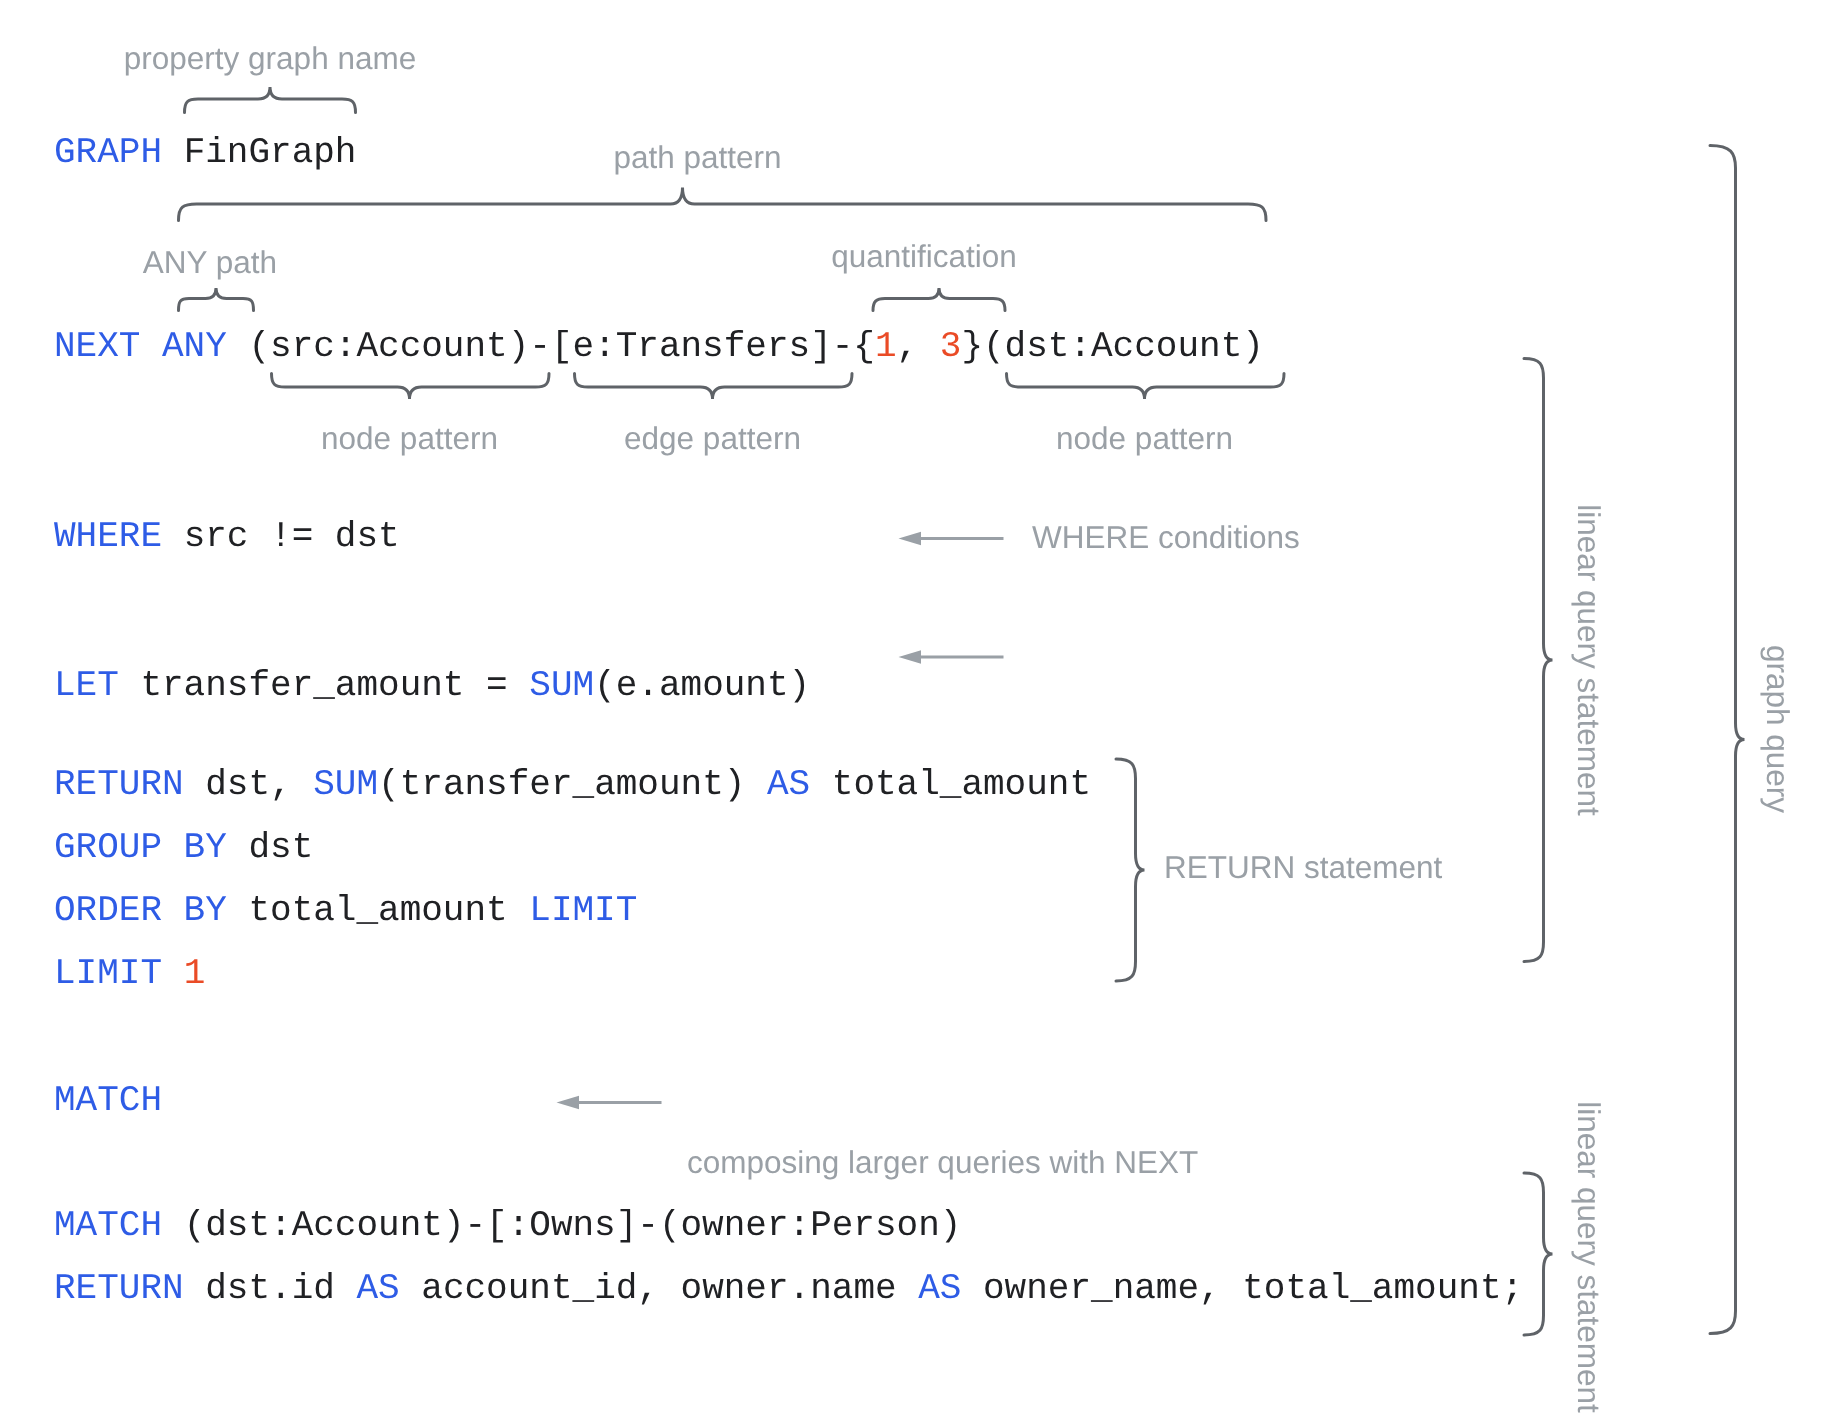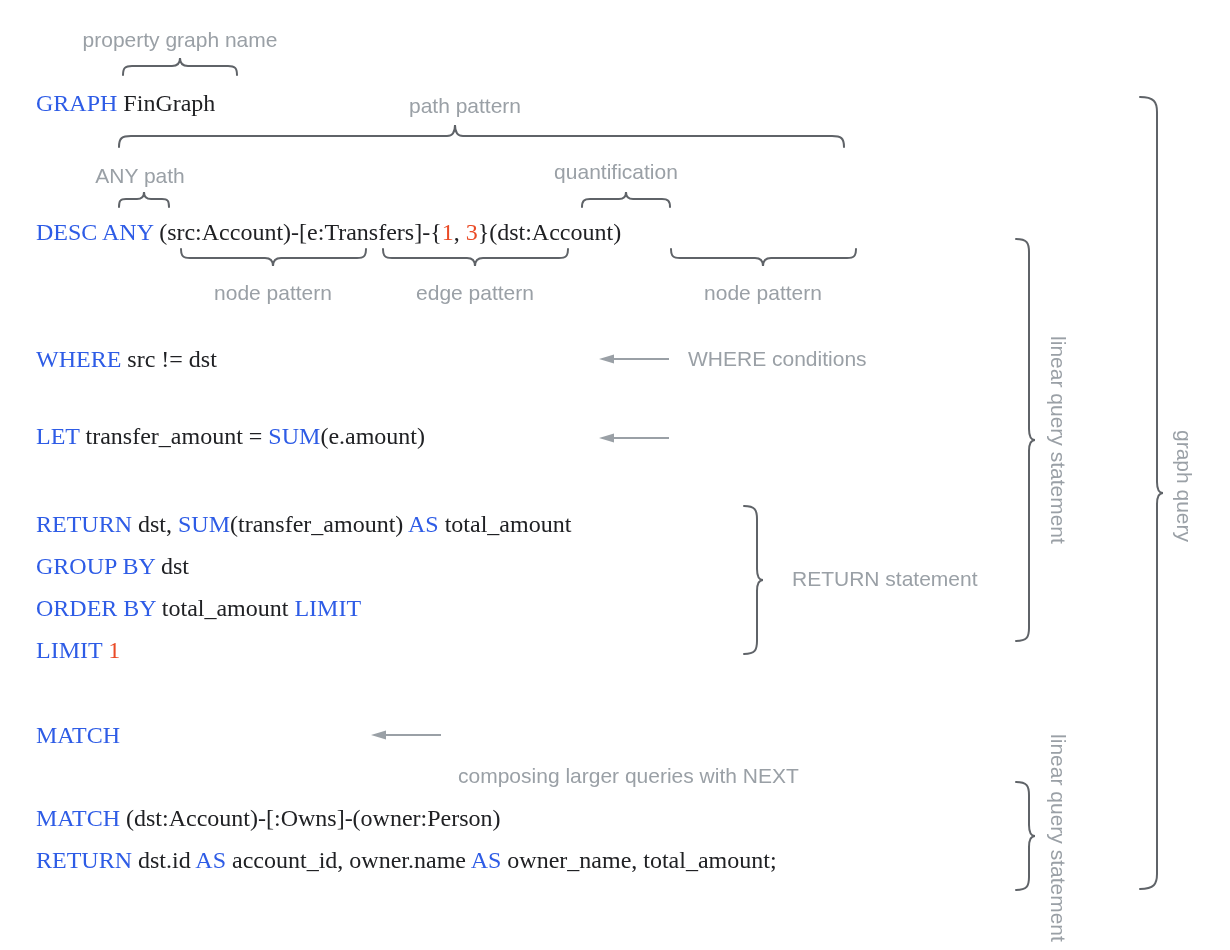--- a/index.html
+++ b/index.html
@@ -7,44 +7,44 @@
     --annotation:#9aa0a6; --brace:#5f6368; --bg:#ffffff;
   }
   html,body{margin:0;padding:0;background:var(--bg);}
   #canvas{
     position:relative; width:1230px; height:950px; background:var(--bg);
     overflow:hidden;
     font-family:"Liberation Sans","DejaVu Sans",sans-serif;
   }
   .code-line{
     position:absolute; left:36px; white-space:pre;
-    font-family:Liberation Serif, serif;
+    font-family:Liberation Mono, monospace;
     font-size:24px; line-height:30px; color:var(--plain);
   }
   .tok-kw{color:var(--keyword);}
   .tok-pl{color:var(--plain);}
   .tok-num{color:var(--number);}
   .lbl{
     position:absolute; color:var(--annotation); font-size:21px;
     line-height:24px; white-space:nowrap;
   }
   .lbl.centered{transform:translateX(-50%);}
   .lbl.vertical{transform:translate(-50%,-50%) rotate(90deg);}
   svg.brace{position:absolute; color:var(--brace); overflow:visible;}
   svg.arrow{position:absolute; color:var(--annotation); overflow:visible;}
 </style>
 </head>
 <body>
 
 <div id="canvas">
 
   <div class="code-line" style="top:88px"><span class="tok-kw">GRAPH </span><span class="tok-pl">FinGraph</span></div>
-  <div class="code-line" style="top:217px"><span class="tok-kw">DESC ANY </span><span class="tok-pl">(src:Account)-[e:Transfers]-{</span><span class="tok-num">1</span><span class="tok-pl">, </span><span class="tok-num">3</span><span class="tok-pl">}(dst:Account)</span></div>
+  <div class="code-line" style="top:217px"><span class="tok-kw">NEXT ANY </span><span class="tok-pl">(src:Account)-[e:Transfers]-{</span><span class="tok-num">1</span><span class="tok-pl">, </span><span class="tok-num">3</span><span class="tok-pl">}(dst:Account)</span></div>
   <div class="code-line" style="top:344px"><span class="tok-kw">WHERE </span><span class="tok-pl">src != dst</span></div>
-  <div class="code-line" style="top:421px"><span class="tok-kw">LET </span><span class="tok-pl">transfer_amount = </span><span class="tok-kw">SUM</span><span class="tok-pl">(e.amount)</span></div>
+  <div class="code-line" style="top:443px"><span class="tok-kw">LET </span><span class="tok-pl">transfer_amount = </span><span class="tok-kw">SUM</span><span class="tok-pl">(e.amount)</span></div>
   <div class="code-line" style="top:509px"><span class="tok-kw">RETURN </span><span class="tok-pl">dst, </span><span class="tok-kw">SUM</span><span class="tok-pl">(transfer_amount) </span><span class="tok-kw">AS</span><span class="tok-pl"> total_amount</span></div>
   <div class="code-line" style="top:551px"><span class="tok-kw">GROUP BY </span><span class="tok-pl">dst</span></div>
   <div class="code-line" style="top:593px"><span class="tok-kw">ORDER BY </span><span class="tok-pl">total_amount </span><span class="tok-kw">LIMIT</span></div>
   <div class="code-line" style="top:635px"><span class="tok-kw">LIMIT </span><span class="tok-num">1</span></div>
   <div class="code-line" style="top:720px"><span class="tok-kw">MATCH</span></div>
   <div class="code-line" style="top:845px"><span class="tok-kw">RETURN </span><span class="tok-pl">dst.id </span><span class="tok-kw">AS</span><span class="tok-pl"> account_id, owner.name </span><span class="tok-kw">AS</span><span class="tok-pl"> owner_name, total_amount;</span></div>
   <div class="code-line" style="top:803px"><span class="tok-kw">MATCH </span><span class="tok-pl">(dst:Account)-[:Owns]-(owner:Person)</span></div>
 
   <div class="lbl centered" style="left:180px;top:28px">property graph name</div>
   <svg class="brace" style="left:122px;top:56px" width="116" height="20" viewBox="0 0 116 20" fill="none">
@@ -93,21 +93,21 @@
 
   <svg class="arrow" style="left:370px;top:729px" width="72" height="12" viewBox="0 0 72 12">
     <line x1="71" y1="6" x2="13" y2="6" stroke="currentColor" stroke-width="2"></line>
     <polygon points="1,6 16,1.5 16,10.5" fill="currentColor"></polygon>
   </svg>
   <div class="lbl" style="left:458px;top:764px">composing larger queries with NEXT</div>
 
   <svg class="brace" style="left:742px;top:505px" width="22" height="150" viewBox="0 0 22 150" fill="none">
     <path d="M2,1 C13,1 15,5 15,14 L15,64 Q15,75 21,75 Q15,75 15,86 L15,136 C15,145 13,149 2,149" stroke="currentColor" stroke-width="2" stroke-linecap="round"></path>
   </svg>
-  <div class="lbl" style="left:792px;top:567px">RETURN statement</div>
+  <div class="lbl" style="left:776px;top:567px">RETURN statement</div>
 
   <svg class="brace" style="left:1014px;top:238px" width="24" height="404" viewBox="0 0 24 404" fill="none">
     <path d="M2,1 C13,1 15,5 15,14 L15,191 Q15,202 21,202 Q15,202 15,213 L15,390 C15,399 13,403 2,403" stroke="currentColor" stroke-width="2" stroke-linecap="round"></path>
   </svg>
   <div class="lbl vertical" style="left:1058px;top:440px">linear query statement</div>
 
   <svg class="brace" style="left:1014px;top:781px" width="24" height="110" viewBox="0 0 24 110" fill="none">
     <path d="M2,1 C13,1 15,5 15,14 L15,44 Q15,55 21,55 Q15,55 15,66 L15,96 C15,105 13,109 2,109" stroke="currentColor" stroke-width="2" stroke-linecap="round"></path>
   </svg>
   <div class="lbl vertical" style="left:1058px;top:838px">linear query statement</div>

